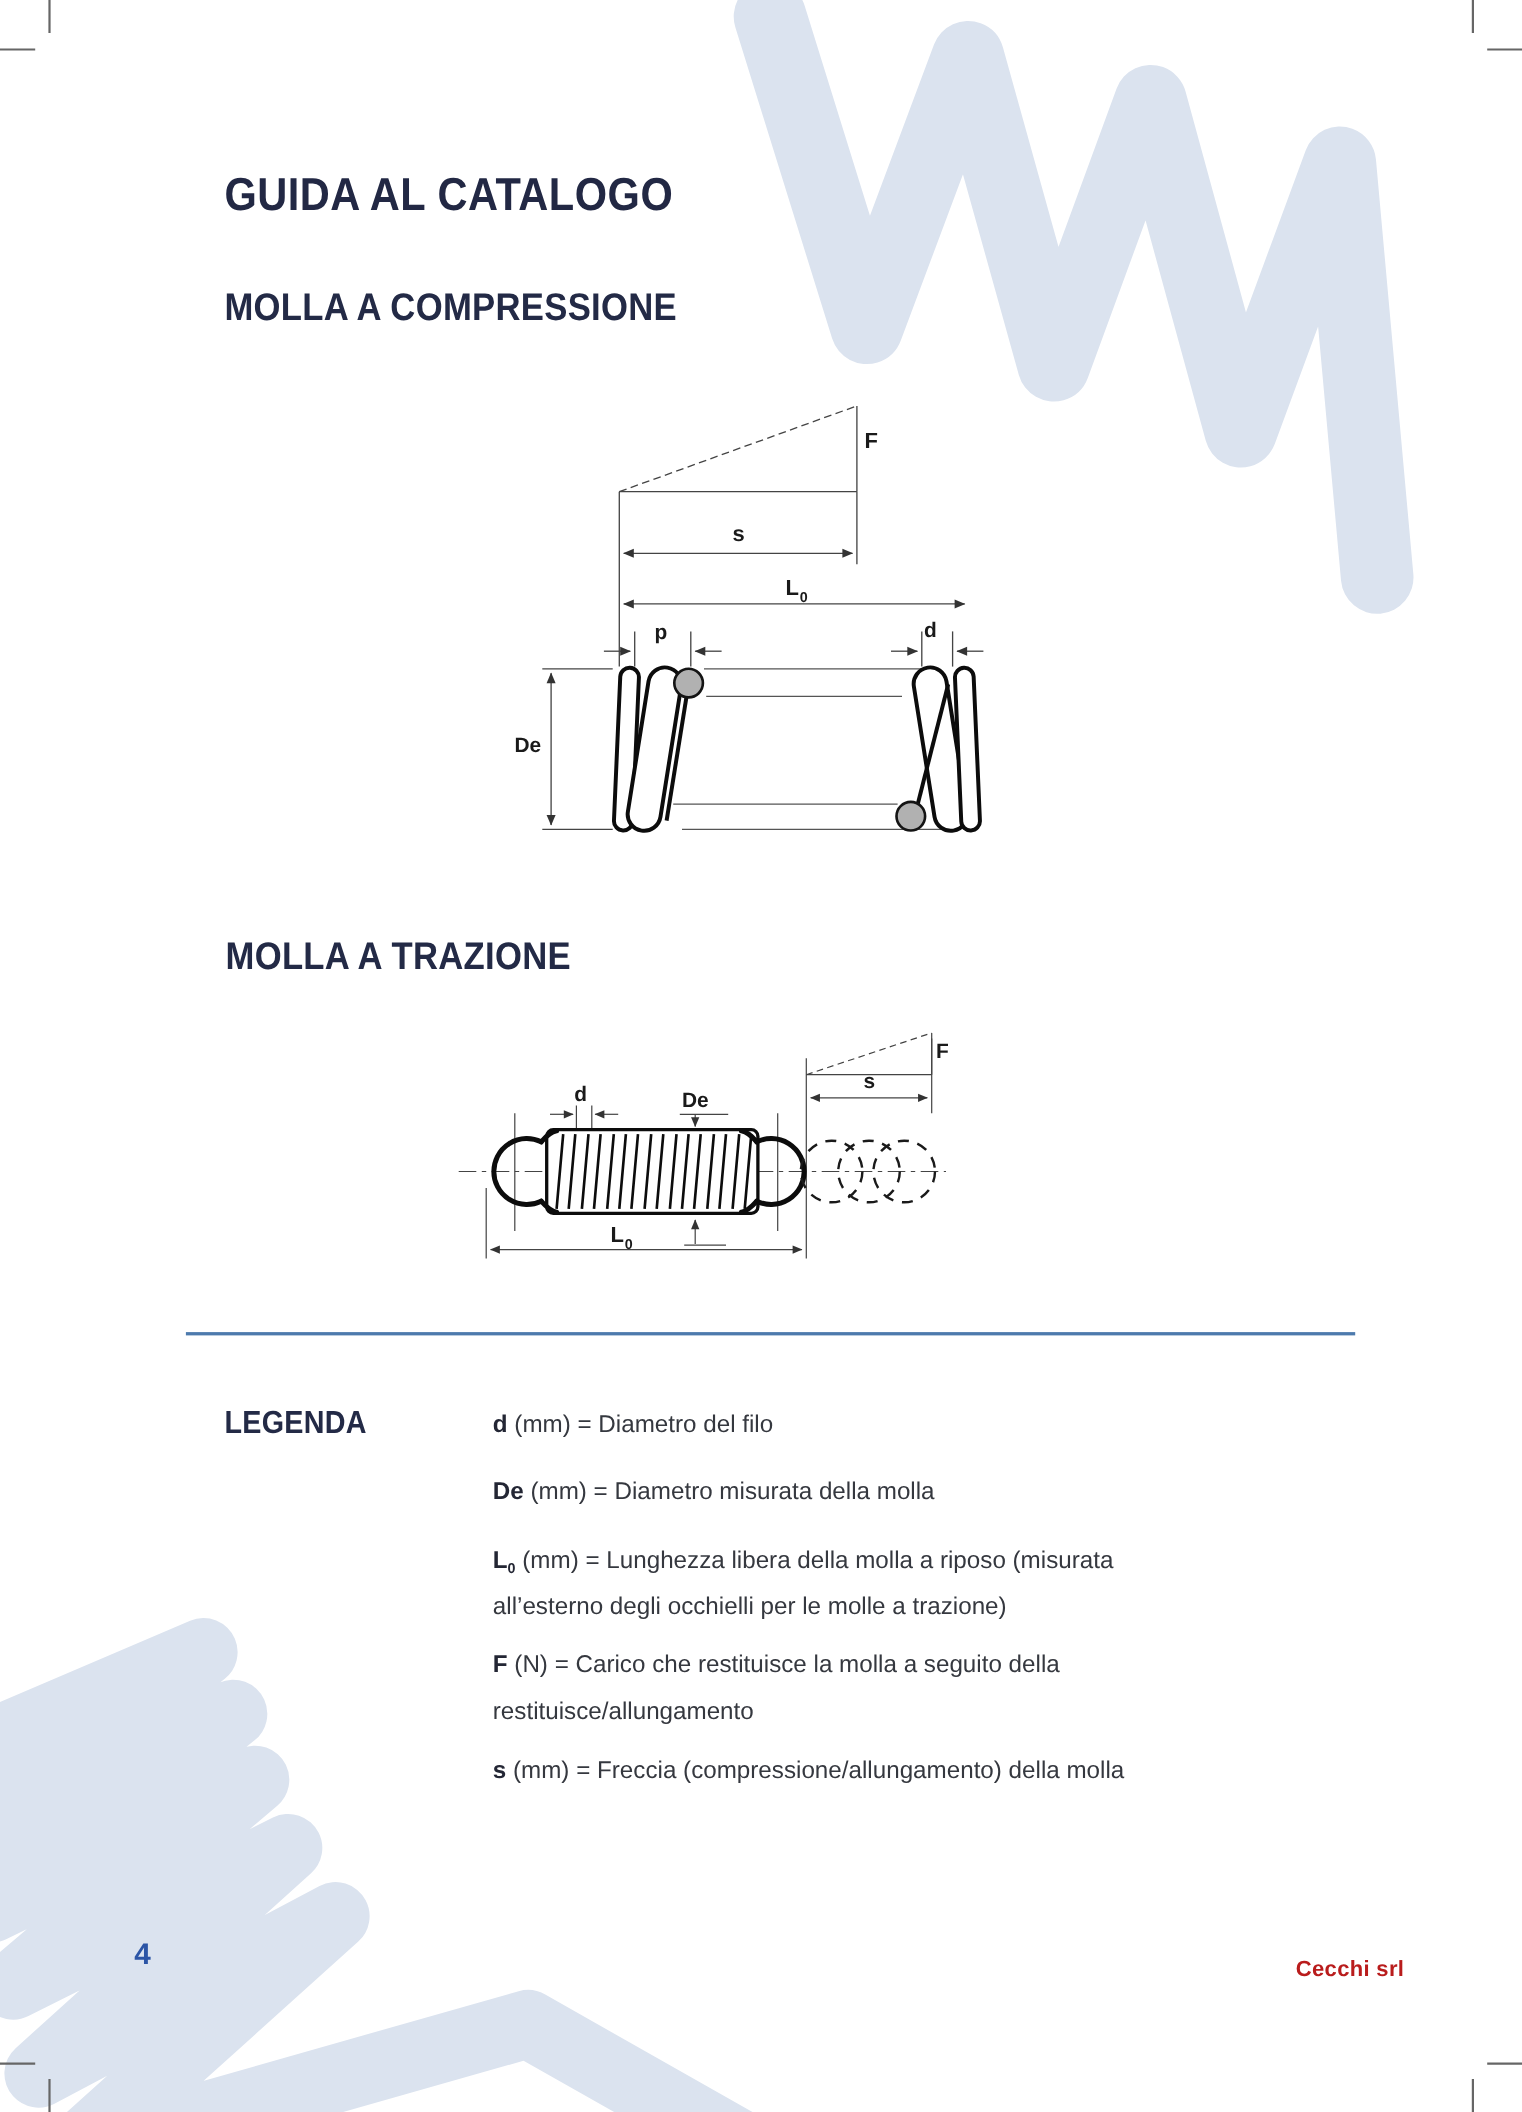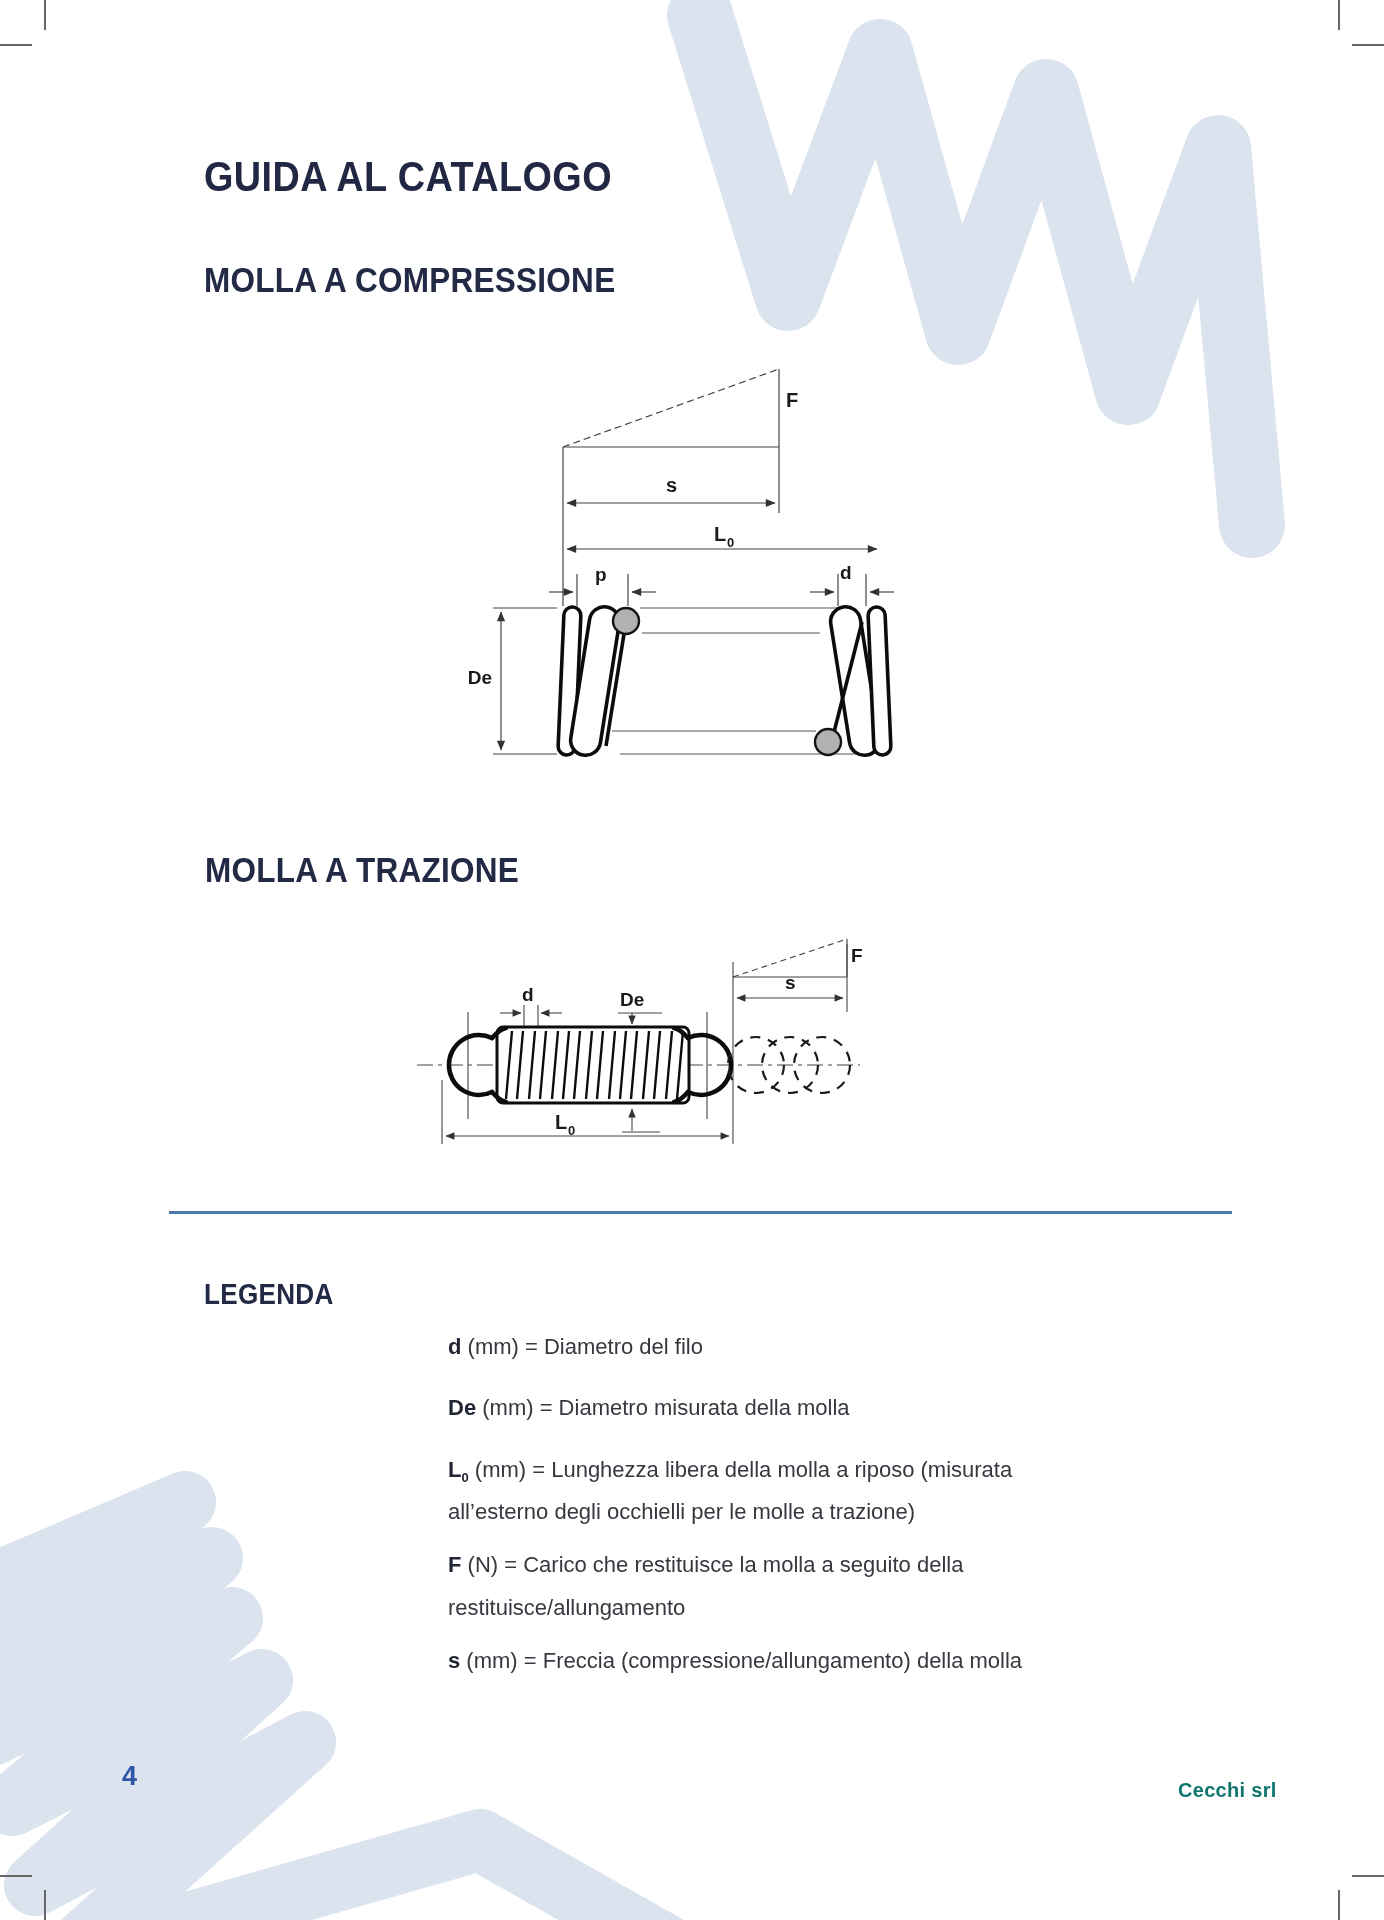--- a/index.html
+++ b/index.html
@@ -14,26 +14,26 @@
     letter-spacing:0.5px;line-height:1;white-space:nowrap;
   }
   .section-heading{
     font-size:35px;font-weight:bold;color:#232a46;line-height:1;white-space:nowrap;
     letter-spacing:0.3px;
   }
   .heading-compression{left:204px;top:262px;}
   .heading-traction{left:205px;top:852px;}
   .legend-heading{left:204px;top:1280px;font-size:29px;font-weight:bold;color:#232a46;line-height:1;letter-spacing:0.3px;}
   .divider{left:169px;top:1211px;width:1063px;height:3px;background:#4d7aad;}
-  .legend-block{left:448px;top:1330px;width:660px;color:#35383f;font-size:22px;line-height:34px;}
+  .legend-block{left:448px;top:1278px;width:660px;color:#35383f;font-size:22px;line-height:34px;}
   .lg-entry{margin-bottom:19px;}
   .lg-sym{font-weight:bold;color:#232634;}
   .lg-sub{font-weight:bold;font-size:13px;color:#232634;}
   .page-number{left:122px;top:1763px;font-size:27px;font-weight:bold;color:#2c55a6;line-height:1;}
-  .brand{left:1178px;top:1780px;font-size:20px;font-weight:bold;color:#0f766e;line-height:1;letter-spacing:0.3px;}
+  .brand{left:1178px;top:1780px;font-size:20px;font-weight:bold;color:#b91c1c;line-height:1;letter-spacing:0.3px;}
   svg text{font-family:"Liberation Sans",sans-serif;}
   .dimlabel{font-size:19px;font-weight:bold;fill:#1a1a1a;}
   .dimlabel-big{font-size:20px;font-weight:bold;fill:#1a1a1a;}
   .dimsub{font-size:13px;font-weight:bold;fill:#1a1a1a;}
 </style>
 </head>
 <body>
 
 <svg class="abs" style="left:0;top:0;" width="1384" height="1920" viewBox="0 0 1384 1920">
   <path d="M700,15 L788,298 L880,52 L958,332 L1046,92 L1128,392 L1218,148 L1252,525" fill="none" stroke="#dbe3ef" stroke-width="66" stroke-linecap="round" stroke-linejoin="round"></path>

